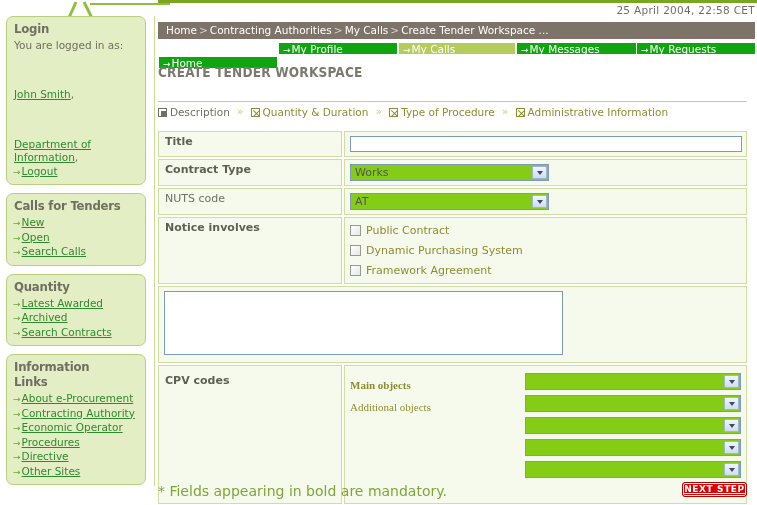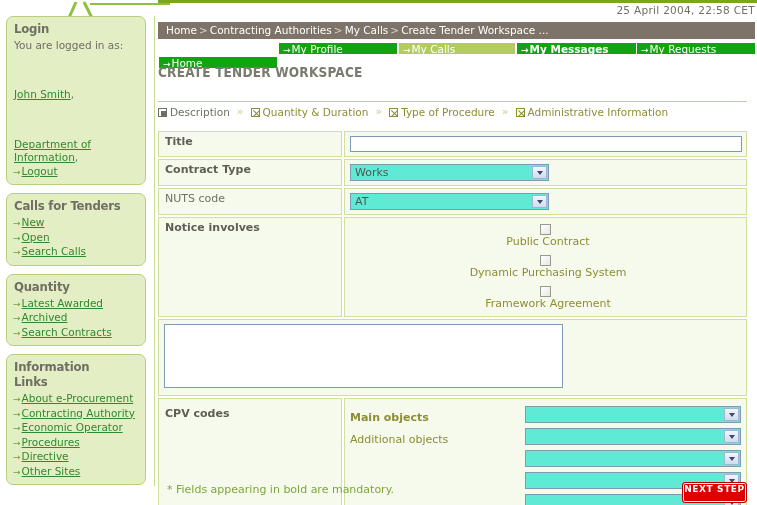--- a/index.html
+++ b/index.html
@@ -128,66 +128,67 @@
     font-family:"DejaVu Sans","Liberation Sans",sans-serif; font-size:11px; color:#333;
     padding:0 3px;
   }
   textarea.ta {
     width:399px; height:64px; border:1px solid #7e9bb5; background:#fff;
     font-family:"DejaVu Sans","Liberation Sans",sans-serif; font-size:11px; color:#333;
     resize:none; padding:2px 3px;
   }
   .sel {
     position:relative; display:inline-block; height:17px;
-    border:1px solid #7e9bb5; background:#5eead4; vertical-align:top;
+    border:1px solid #7e9bb5; background:#84cc16; vertical-align:top;
   }
   .sel .selval {
     display:block; font-size:11px; color:#555; line-height:15px; padding-left:4px;
     padding-right:20px; white-space:nowrap; overflow:hidden;
   }
   .sel .arrowbox {
     position:absolute; right:1px; top:1px; width:15px; height:13px;
     background:linear-gradient(to bottom,#f2f6fc 0%,#cfdcf0 100%);
     border:1px solid #9fb6d0; border-radius:1px;
   }
   .sel .arrowbox::after {
     content:""; position:absolute; left:4px; top:4px;
     width:0;height:0;border-left:3.5px solid transparent;border-right:3.5px solid transparent;
     border-top:4px solid #3c4a66;
   }
   .sel-wide { width:199px; }
   .sel-cpv  { width:216px; }
 
-  .cbline { display:flex; align-items:center; margin:2px 0 7px 0;flex-direction:column; }
+  .cbline { display:flex; align-items:center; margin:2px 0 7px 0; }
   .cbline:last-child { margin-bottom:2px; }
   .cbox {
     width:11px; height:11px; border:1px solid #9a9a8a;
     background:linear-gradient(to bottom right,#ffffff 0%,#e6e6e6 100%);
     margin-right:5px; flex:none;
   }
   .cblabel { font-size:11px; color:#8d8d33; }
 
   .cpv-grid { display:flex; }
   .cpv-names { width:175px; padding-top:1px; }
   .cpv-name { font-size:11px; color:#8d8d33; line-height:22px; height:22px; }
   .cpv-name.bold { font-weight:bold; }
   .cpv-selects { flex:1; }
   .cpv-selects .sel { margin-bottom:5px; }
 
   #footnote {
-    position:absolute; left:9px; top:483px;
-    font-size:11px; color:#7fa53a;
+    position:absolute; left:0; top:483px;
+    font-size:14px; color:#7fa53a;
   }
   #nextstep {
     position:absolute; left:524px; top:482px;
-    width:65px; height:21px;
+    width:65px; height:15px;
     background:#e00000; border:1px solid #b00000; border-radius:3px;
     color:#ffffff; font-size:9px; font-weight:bold; letter-spacing:0.6px;
     text-align:center; line-height:13px;
     box-shadow: inset 0 0 0 1px #ffffff;
+    text-decoration: underline;
   }
 </style>
 </head>
 <body>
 
 <div id="page">
 
   <svg class="logo-deco" viewBox="0 0 110 22">
     <path d="M8 20 L16 2" stroke="#8fbf3f" stroke-width="3" fill="none"></path>
     <path d="M24 2 L32 18" stroke="#8fbf3f" stroke-width="3" fill="none"></path>
@@ -238,21 +239,21 @@
     <div id="timestamp">25 April 2004, 22:58 CET</div>
 
     <div id="breadcrumb">
       <span>Home</span><span class="sep">&gt;</span><span>Contracting Authorities</span><span class="sep">&gt;</span><span>My Calls</span><span class="sep">&gt;</span><span>Create Tender Workspace ...</span>
     </div>
 
     <div id="tabrow">
       <div class="tab" style="left:0px;width:120px;margin-top:14px;"><span class="arw">→</span><span>Home</span></div>
       <div class="tab" style="left:120px;width:120px;"><span class="arw">→</span><span>My Profile</span></div>
       <div class="tab active" style="left:240px;width:118px;"><span class="arw">→</span><span>My Calls</span></div>
-      <div class="tab" style="left:358px;width:140px;font-weight:bold;"><span class="arw">→</span><span>My Messages</span></div>
+      <div class="tab" style="left:358px;width:140px;"><span class="arw">→</span><span>My Messages</span></div>
       <div class="tab" style="left:478px;width:120px;"><span class="arw">→</span><span>My Requests</span></div>
     </div>
 
     <div id="pagetitle">CREATE TENDER WORKSPACE</div>
 
     <div id="steprule"></div>
 
     <div id="steps">
       <span class="step current"><span class="stepicon filled"></span><span>Description</span></span><span class="stepsep">»</span><span class="step"><span class="stepicon x"></span><span>Quantity &amp; Duration</span></span><span class="stepsep">»</span><span class="step"><span class="stepicon x"></span><span>Type of Procedure</span></span><span class="stepsep">»</span><span class="step"><span class="stepicon x"></span><span>Administrative Information</span></span>
     </div>
@@ -305,21 +306,21 @@
       </div>
 
       <div class="frow">
         <div class="fcell-field">
           <textarea class="ta" style=""></textarea>
         </div>
       </div>
 
       <div class="frow">
         <div class="fcell-label mand" style="padding-top:8px;">CPV codes</div>
-        <div class="fcell-field" style="padding-top:7px;padding-bottom:0;">
+        <div class="fcell-field" style="padding-top:7px;padding-bottom:20px;font-family:Liberation Serif, serif;">
           <div class="cpv-grid">
             <div class="cpv-names">
               <div class="cpv-name bold">Main objects</div>
               <div class="cpv-name">Additional objects</div>
             </div>
             <div class="cpv-selects">
               <span class="sel sel-cpv">
                 <span class="selval"></span>
                 <span class="arrowbox"></span>
               </span><br>

